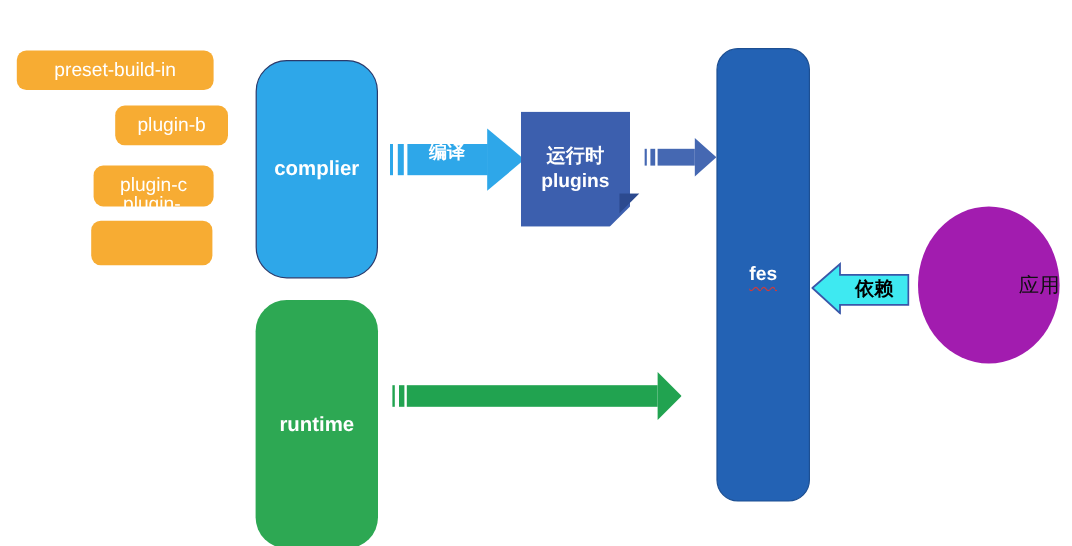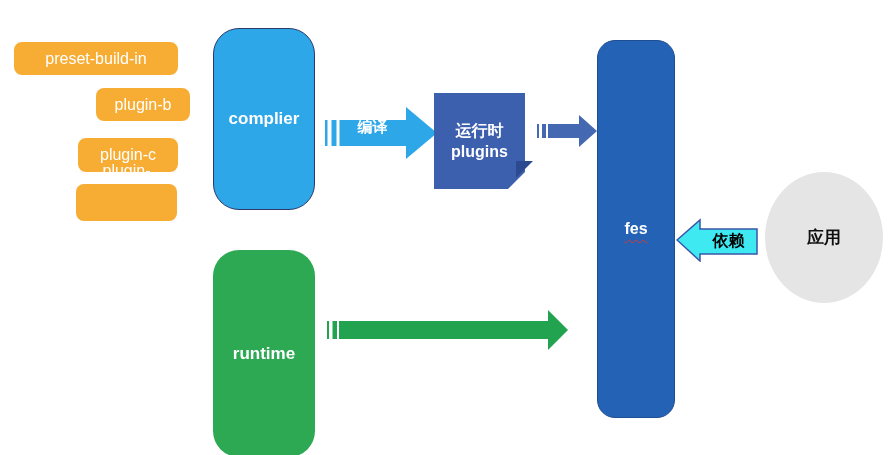--- a/index.html
+++ b/index.html
@@ -15,24 +15,24 @@
     font-size:16px; font-weight:400; display:flex; align-items:center; justify-content:center;
     text-align:center;
   }
   #badge-1 { left:14px;  top:42px;  width:164px; height:33px; }
   #badge-2 { left:96px;  top:88px;  width:94px;  height:33px;text-align:right; }
   #badge-3 { left:78px;  top:138px; width:100px; height:34px; }
   #badge-4 { left:76px;  top:184px; width:101px; height:37px; flex-direction:column; line-height:17px;gap:47px; }
 
   
   .node { position:absolute; color:#ffffff; display:flex; align-items:center; justify-content:center; text-align:center; }
-  #compiler-node { left:213px; top:28px;  width:102px; height:182px; border-radius:26px; background:#2EA7E9; border:1px solid #2B3A6B; font-size:17px; font-weight:700; }
+  #compiler-node { left:213px; top:50px;  width:102px; height:182px; border-radius:26px; background:#2EA7E9; border:1px solid #2B3A6B; font-size:17px; font-weight:700; }
   #runtime-node  { left:213px; top:250px; width:102px; height:207px; border-radius:26px; background:#2DA853; font-size:17px; font-weight:700; }
   #fes-node      { left:597px; top:40px;  width:78px;  height:378px; border-radius:18px; background:#2362B4; border:1px solid #1D4F92; font-size:16px; font-weight:700; }
-  #app-node      { left:765px; top:172px; width:118px; height:131px; border-radius:50%;  background:#e5e5e5; color:#101010; font-size:17px; font-weight:700; }
+  #app-node      { left:765px; top:172px; width:118px; height:131px; border-radius:50%;  background:#a21caf; color:#101010; font-size:17px; font-weight:400;justify-content:flex-end; }
 
   .squiggle {
     text-decoration-line: underline;
     text-decoration-style: wavy;
     text-decoration-color:#D03A3A;
     text-decoration-thickness:1px;
     text-underline-offset:5px;
   }
 
   

